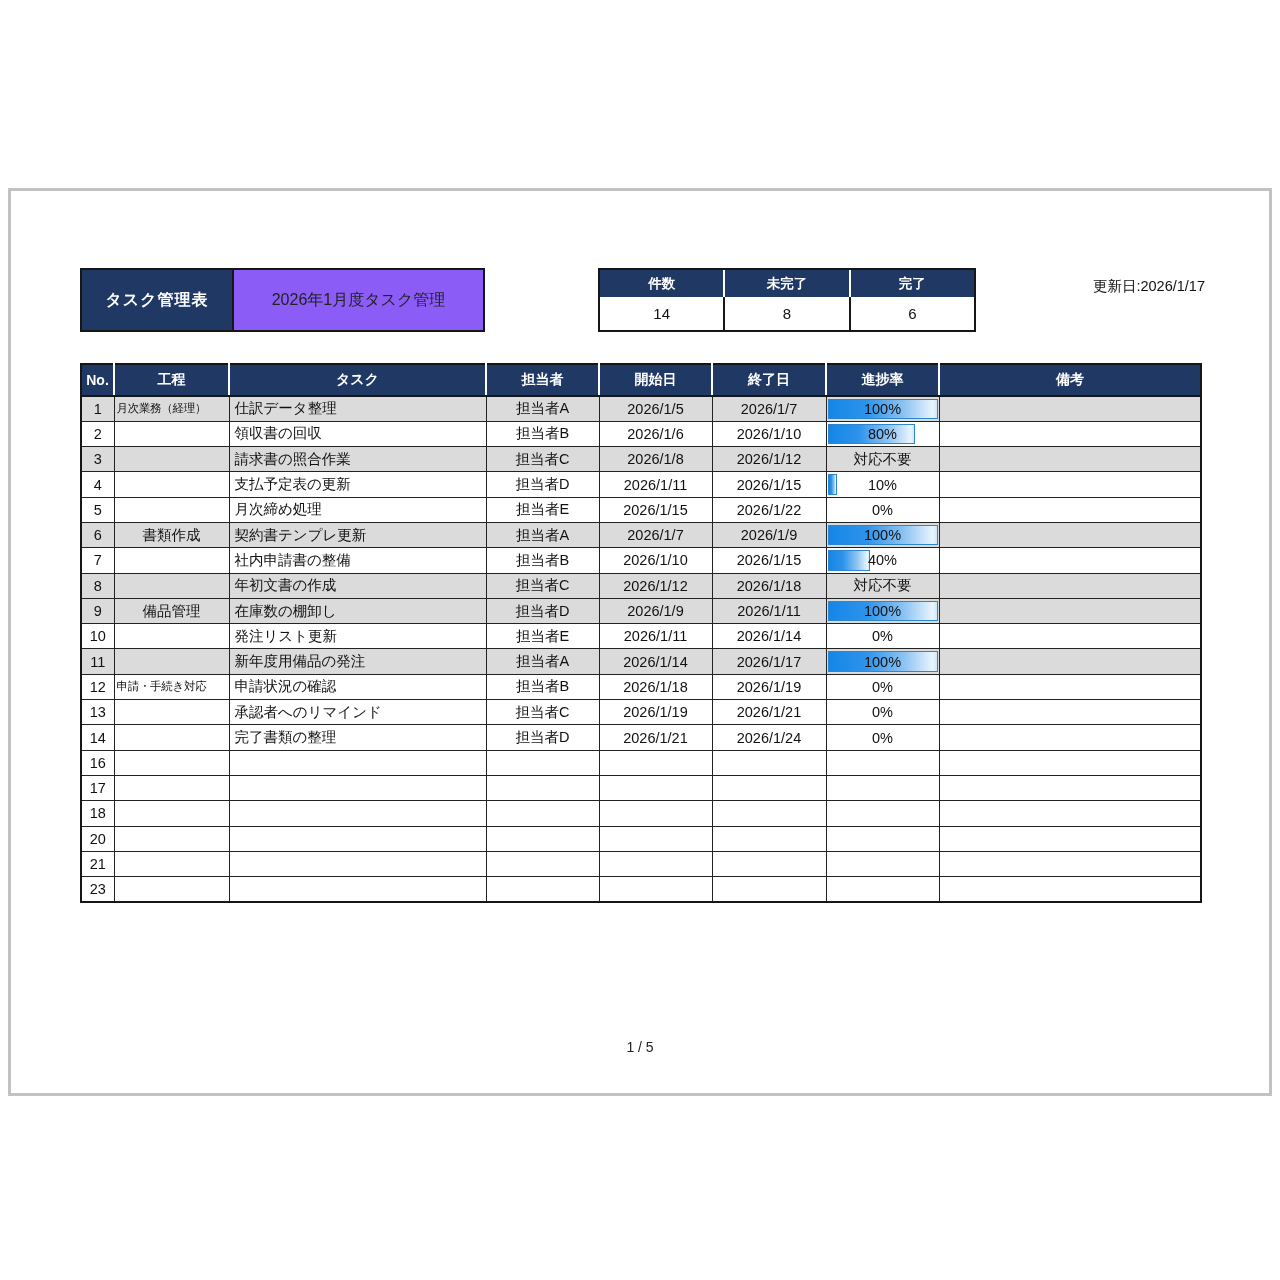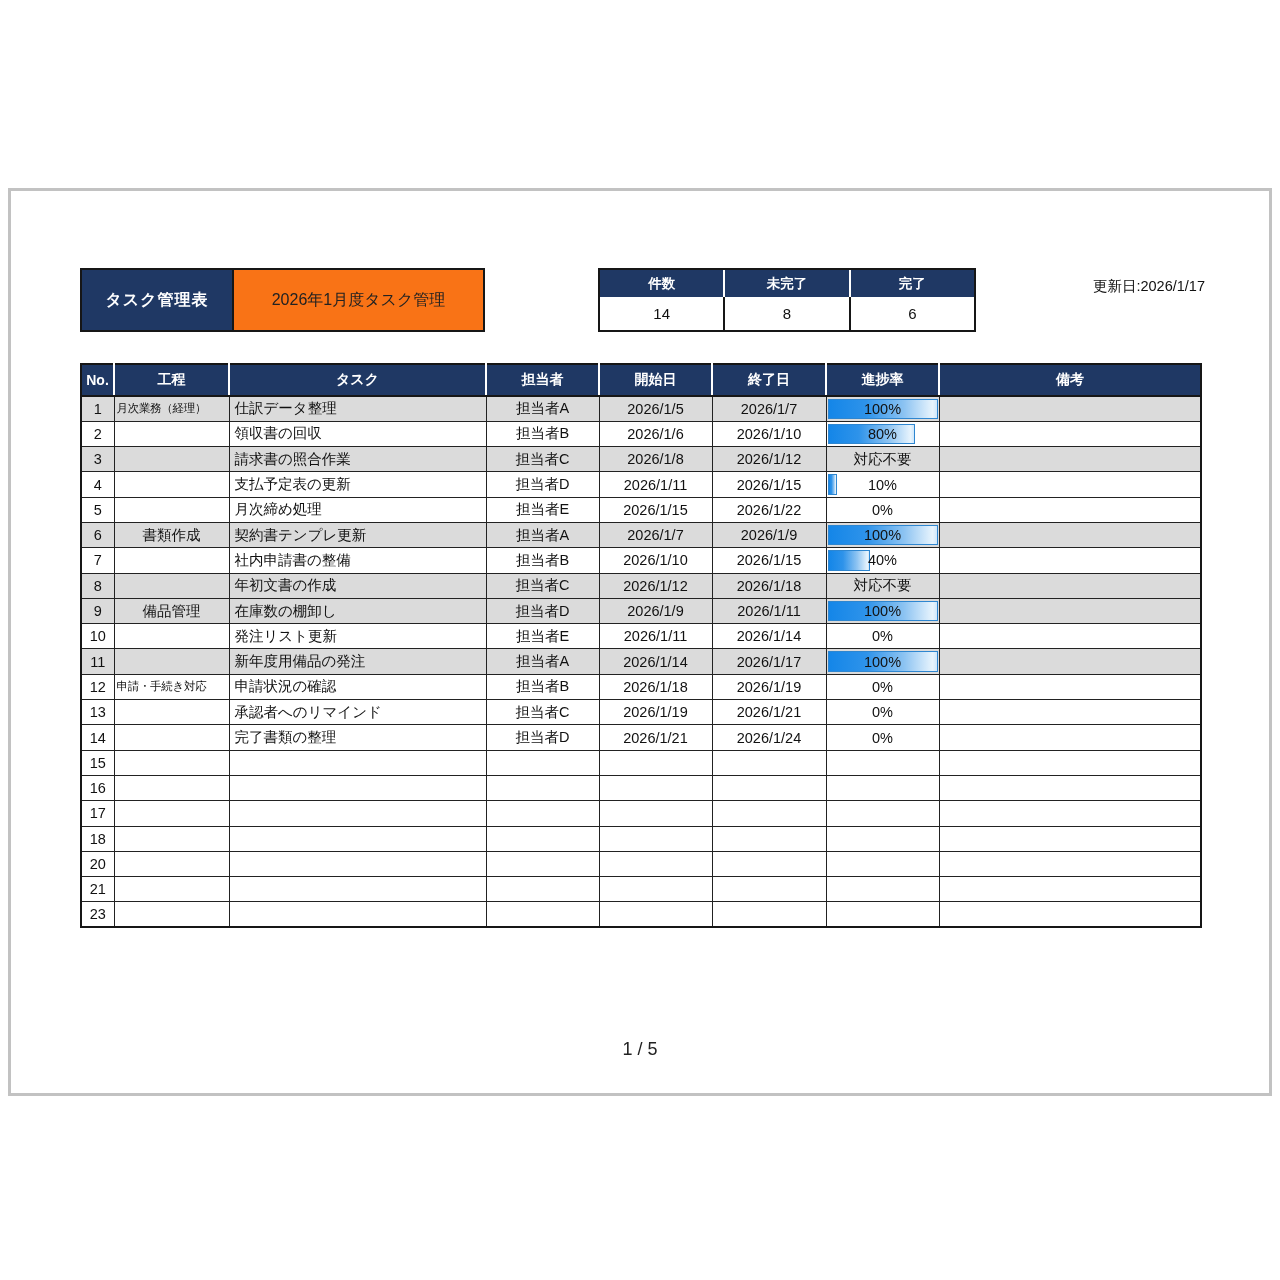--- a/index.html
+++ b/index.html
@@ -2,21 +2,21 @@
 <html><head>
 <meta charset="utf-8">
 <style>
   * { margin:0; padding:0; box-sizing:border-box; }
   html,body { width:1280px; height:1280px; background:#ffffff; font-family:"Liberation Sans","DejaVu Sans",sans-serif; color:#111; }
   #canvas { position:relative; width:1280px; height:1280px; overflow:hidden; }
 
   .page-frame { position:absolute; left:8px; top:188px; width:1264px; height:908px; border:3px solid #c2c2c2; background:#ffffff; }
 
   
-  .title-block { position:absolute; left:80px; top:268px; height:64px; display:flex; border:2px solid #161616; background:#f97316; }
+  .title-block { position:absolute; left:80px; top:268px; height:64px; display:flex; border:2px solid #161616; background:#8b5cf6; }
   .title-label { width:150px; background:#1f3864; color:#ffffff; font-weight:bold; font-size:16px; display:flex; align-items:center; justify-content:center; letter-spacing:1px; }
   .title-value { width:251px; display:flex; align-items:center; justify-content:center; font-size:16px; border-left:2px solid #161616; color:#222; }
 
   
   .summary { position:absolute; left:598px; top:268px; width:378px; height:64px; border:2px solid #161616; background:#fff; }
   .summary .hd { display:flex; height:27px; background:#1f3864; }
   .summary .hd .c { flex:1; display:flex; align-items:center; justify-content:center; color:#fff; font-weight:bold; font-size:13.5px; border-left:2px solid #ffffff; }
   .summary .hd .c:first-child { border-left:none; }
   .summary .vals { display:flex; height:33px; }
   .summary .vals .c { flex:1; display:flex; align-items:center; justify-content:center; font-size:15px; border-left:2px solid #161616; }
@@ -33,21 +33,21 @@
   tr.shaded td { background:#dbdbdb; }
   td.no { text-align:center; font-size:14px; }
   td.process { text-align:center; font-size:14px; }
   td.process.small { font-size:11.5px; text-align:left; padding-left:2px; letter-spacing:-0.3px; }
   td.task { text-align:left; padding-left:5px; font-size:15px; }
   td.owner, td.start, td.end { text-align:center; }
   td.progress { position:relative; text-align:center; }
   td.progress .bar { position:absolute; left:1px; top:2px; bottom:2px; border:1px solid #2e86d0; background:linear-gradient(to right,#1486e8 0%,#2e93ea 35%,#8ec4f2 70%,#e8f4fd 96%,#cfe7fb 100%); }
   td.progress .pct { position:relative; z-index:1; }
 
-  .footer-page { position:absolute; left:0; top:1039px; width:1280px; text-align:center; font-size:18px; color:#222; }
+  .footer-page { position:absolute; left:0; top:1039px; width:1280px; text-align:center; font-size:14px; color:#222; }
 </style>
 </head>
 <body>
 
 <div id="canvas">
   <div class="page-frame"></div>
 
   <div class="title-block">
     <div class="title-label">タスク管理表</div>
     <div class="title-value">2026年1月度タスク管理</div>
@@ -226,30 +226,20 @@
           <td class="no">14</td>
           <td class="process"></td>
           <td class="task">完了書類の整理</td>
           <td class="owner">担当者D</td>
           <td class="start">2026/1/21</td>
           <td class="end">2026/1/24</td>
           <td class="progress"><span class="pct">0%</span></td>
           <td class="note"></td>
         </tr>
         <tr>
-          <td class="no">15</td>
-          <td class="process"></td>
-          <td class="task"></td>
-          <td class="owner"></td>
-          <td class="start"></td>
-          <td class="end"></td>
-          <td class="progress"></td>
-          <td class="note"></td>
-        </tr>
-        <tr>
           <td class="no">16</td>
           <td class="process"></td>
           <td class="task"></td>
           <td class="owner"></td>
           <td class="start"></td>
           <td class="end"></td>
           <td class="progress"></td>
           <td class="note"></td>
         </tr>
         <tr>

